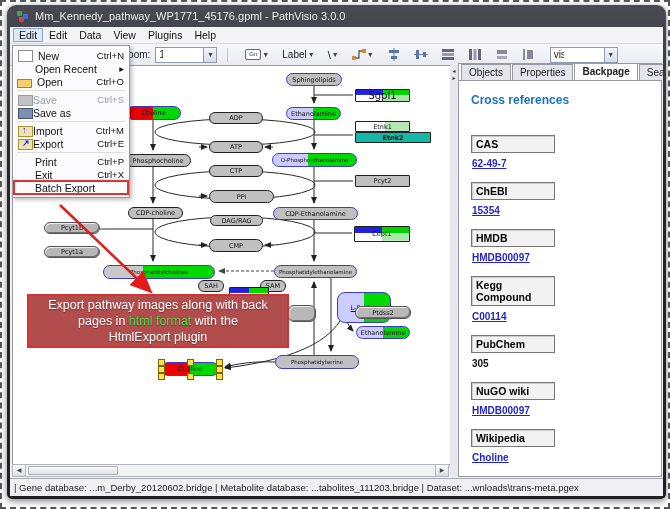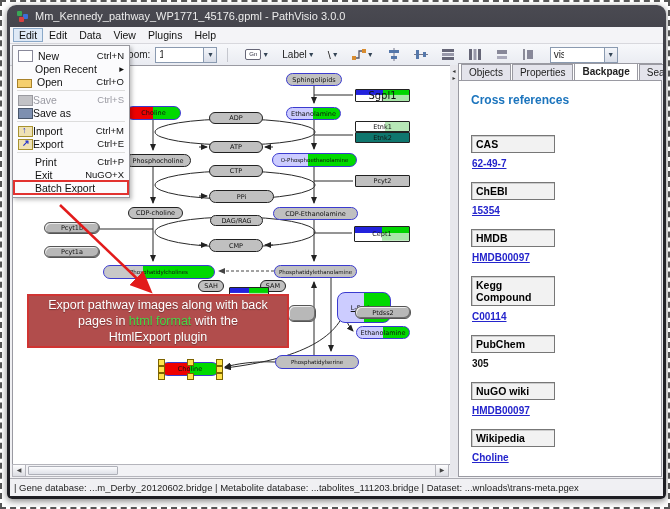--- a/index.html
+++ b/index.html
@@ -230,21 +230,21 @@
           </div>
           <div class="node pill" style="left: 196px; top: 46px; width: 54px; height: 12px; border: 1px solid rgb(34, 34, 34); background: rgb(192, 192, 192);">
             <span class="lbl" style="font-size: 6.5px;">ADP</span>
           </div>
           <div class="node pill" style="left: 273px; top: 41px; width: 55px; height: 13px; border: 1px solid rgb(59, 59, 207); background: linear-gradient(90deg, rgb(204, 204, 255) 50%, rgb(0, 217, 0) 50%);">
             <span class="lbl" style="font-size: 6.5px;">Ethanolamine</span>
           </div>
           <div class="node rect" style="left: 342px; top: 55px; width: 55px; height: 11px; border: 1px solid rgb(34, 34, 34); background: linear-gradient(90deg, rgb(255, 255, 255) 55%, rgb(183, 231, 183) 55%);">
             <span class="lbl" style="font-size: 6.5px;">Etnk1</span>
           </div>
-          <div class="node rect" style="left: 342px; top: 66px; width: 55px; height: 11px; border: 1px solid rgb(34, 34, 34); background: #0f766e;">
+          <div class="node rect" style="left: 342px; top: 66px; width: 76px; height: 11px; border: 1px solid rgb(34, 34, 34); background: #14b8a6; font-weight: bold;">
             <span class="lbl" style="font-size: 6.5px;">Etnk2</span>
           </div>
           <div class="node pill" style="left: 196px; top: 75px; width: 54px; height: 12px; border: 1px solid rgb(34, 34, 34); background: rgb(192, 192, 192);">
             <span class="lbl" style="font-size: 6.5px;">ATP</span>
           </div>
           <div class="node pill" style="left: 112px; top: 88px; width: 66px; height: 13px; border: 1px solid rgb(34, 34, 34); background: rgb(192, 192, 192);">
             <span class="lbl" style="font-size: 6.5px;">Phosphocholine</span>
           </div>
           <div class="node pill" style="left: 259px; top: 87px; width: 85px; height: 14px; border: 1px solid rgb(59, 59, 207); background: linear-gradient(90deg, rgb(204, 204, 255) 42%, rgb(0, 217, 0) 42%);">
             <span class="lbl" style="font-size: 5.5px;">O-Phosphoethanolamine</span>
@@ -415,21 +415,21 @@
           </div>
           <div class="fm-sep"></div>
           <div class="fm-item">
             <span class="fm-ic"></span>
             <span class="fm-lb">Print</span>
             <span class="fm-sh">Ctrl+P</span>
           </div>
           <div class="fm-item">
             <span class="fm-ic"></span>
             <span class="fm-lb">Exit</span>
-            <span class="fm-sh">NuGO+X</span>
+            <span class="fm-sh">Ctrl+X</span>
           </div>
           <div class="fm-item hl" style="outline-color: rgb(226, 50, 48);">
             <span class="fm-ic"></span>
             <span class="fm-lb">Batch Export</span>
             <span class="fm-sh"></span>
           </div>
         </div>
     </div>
   </div>
 

